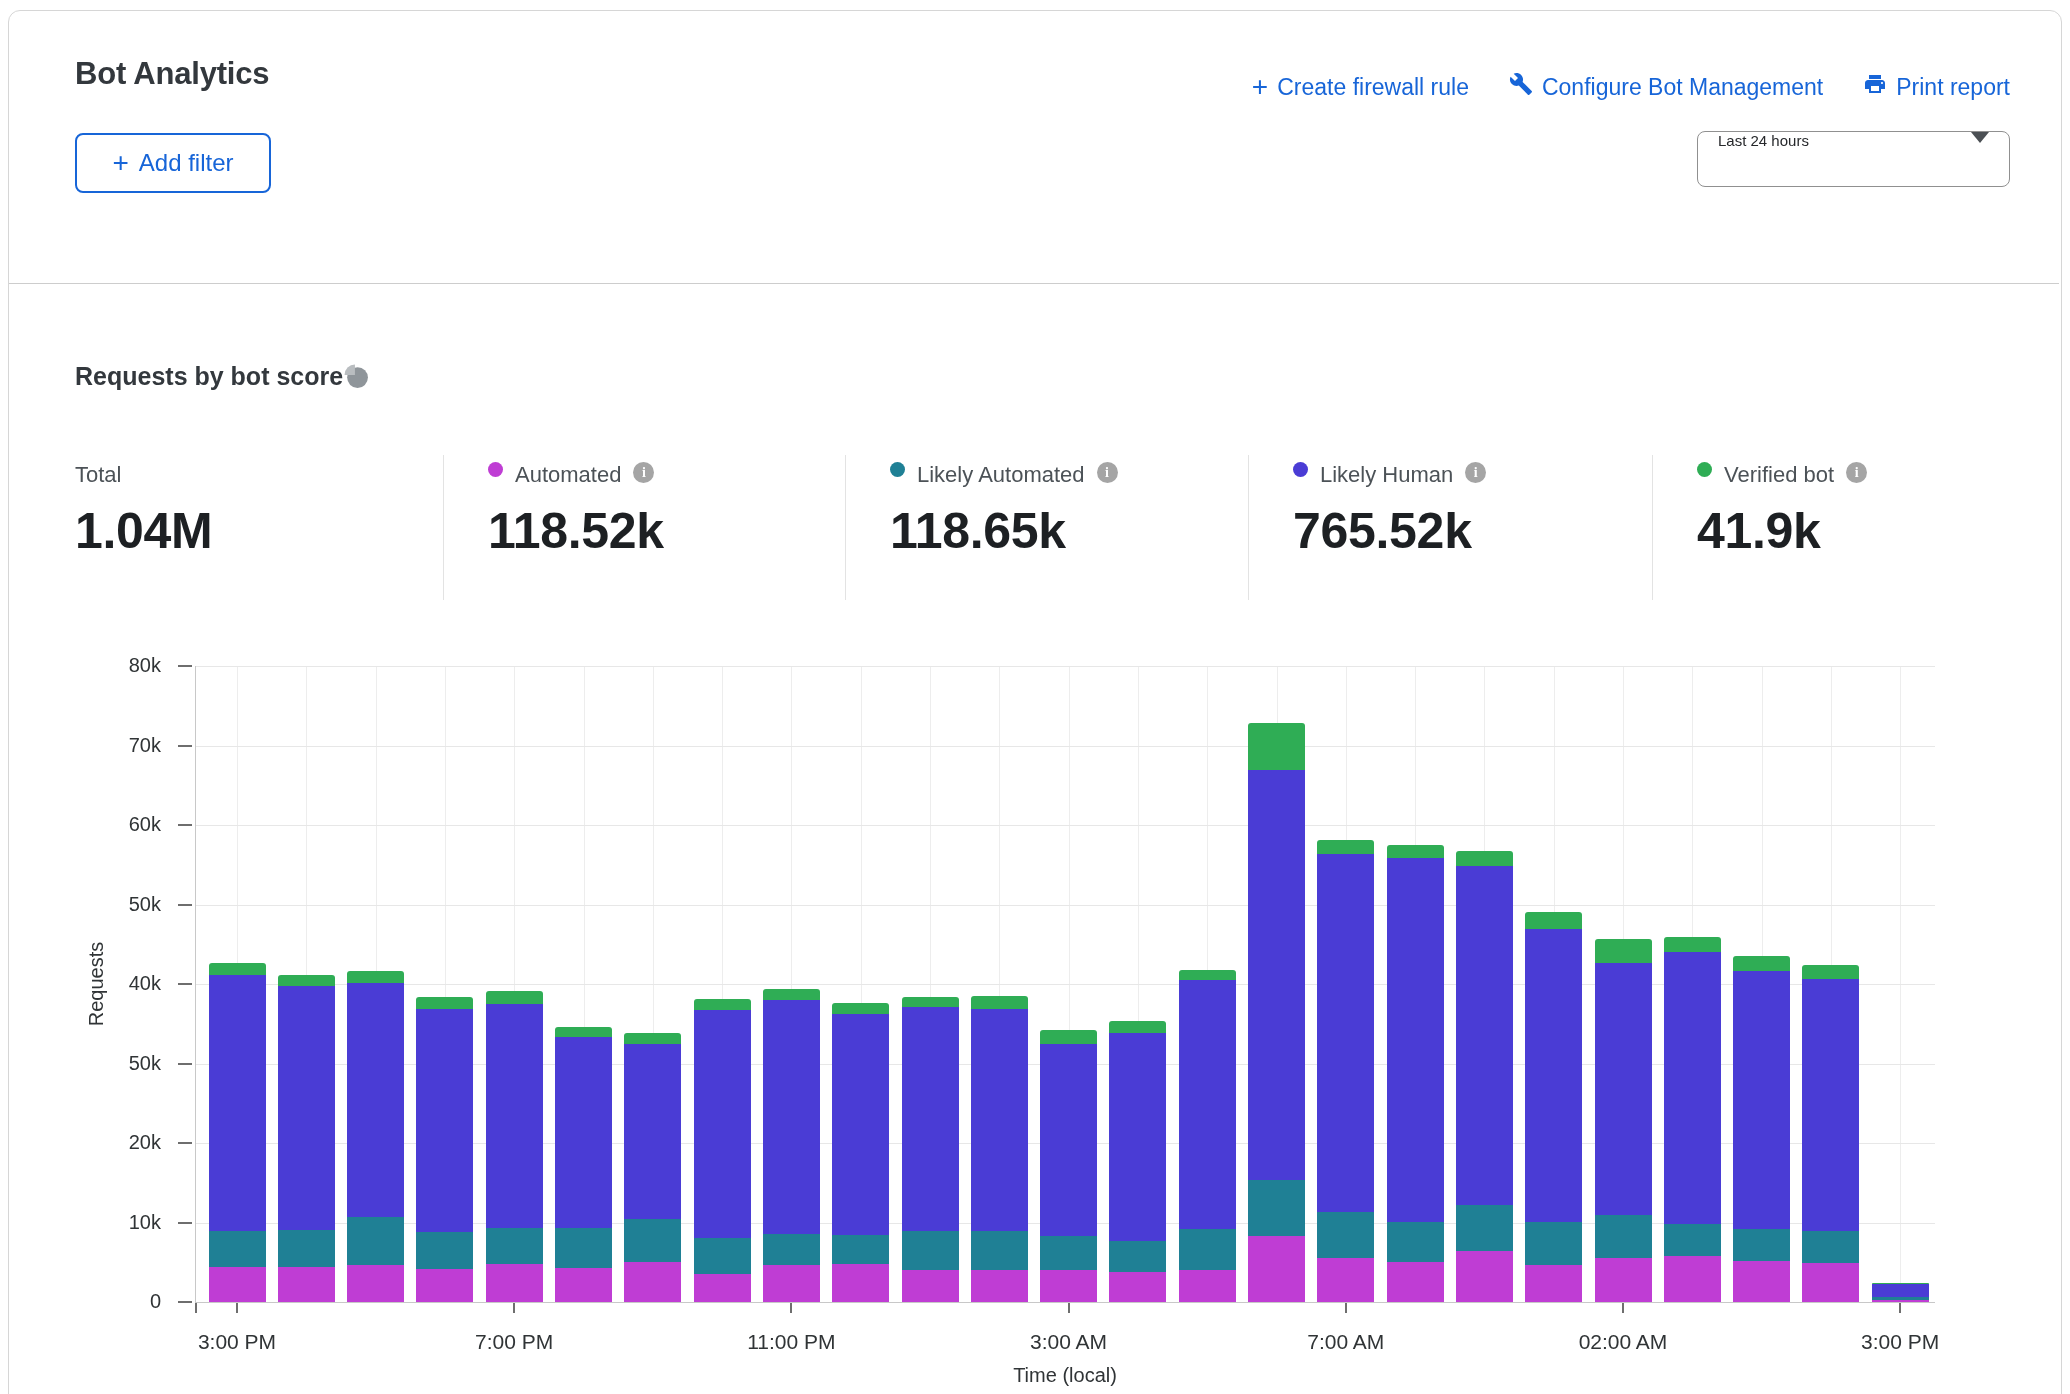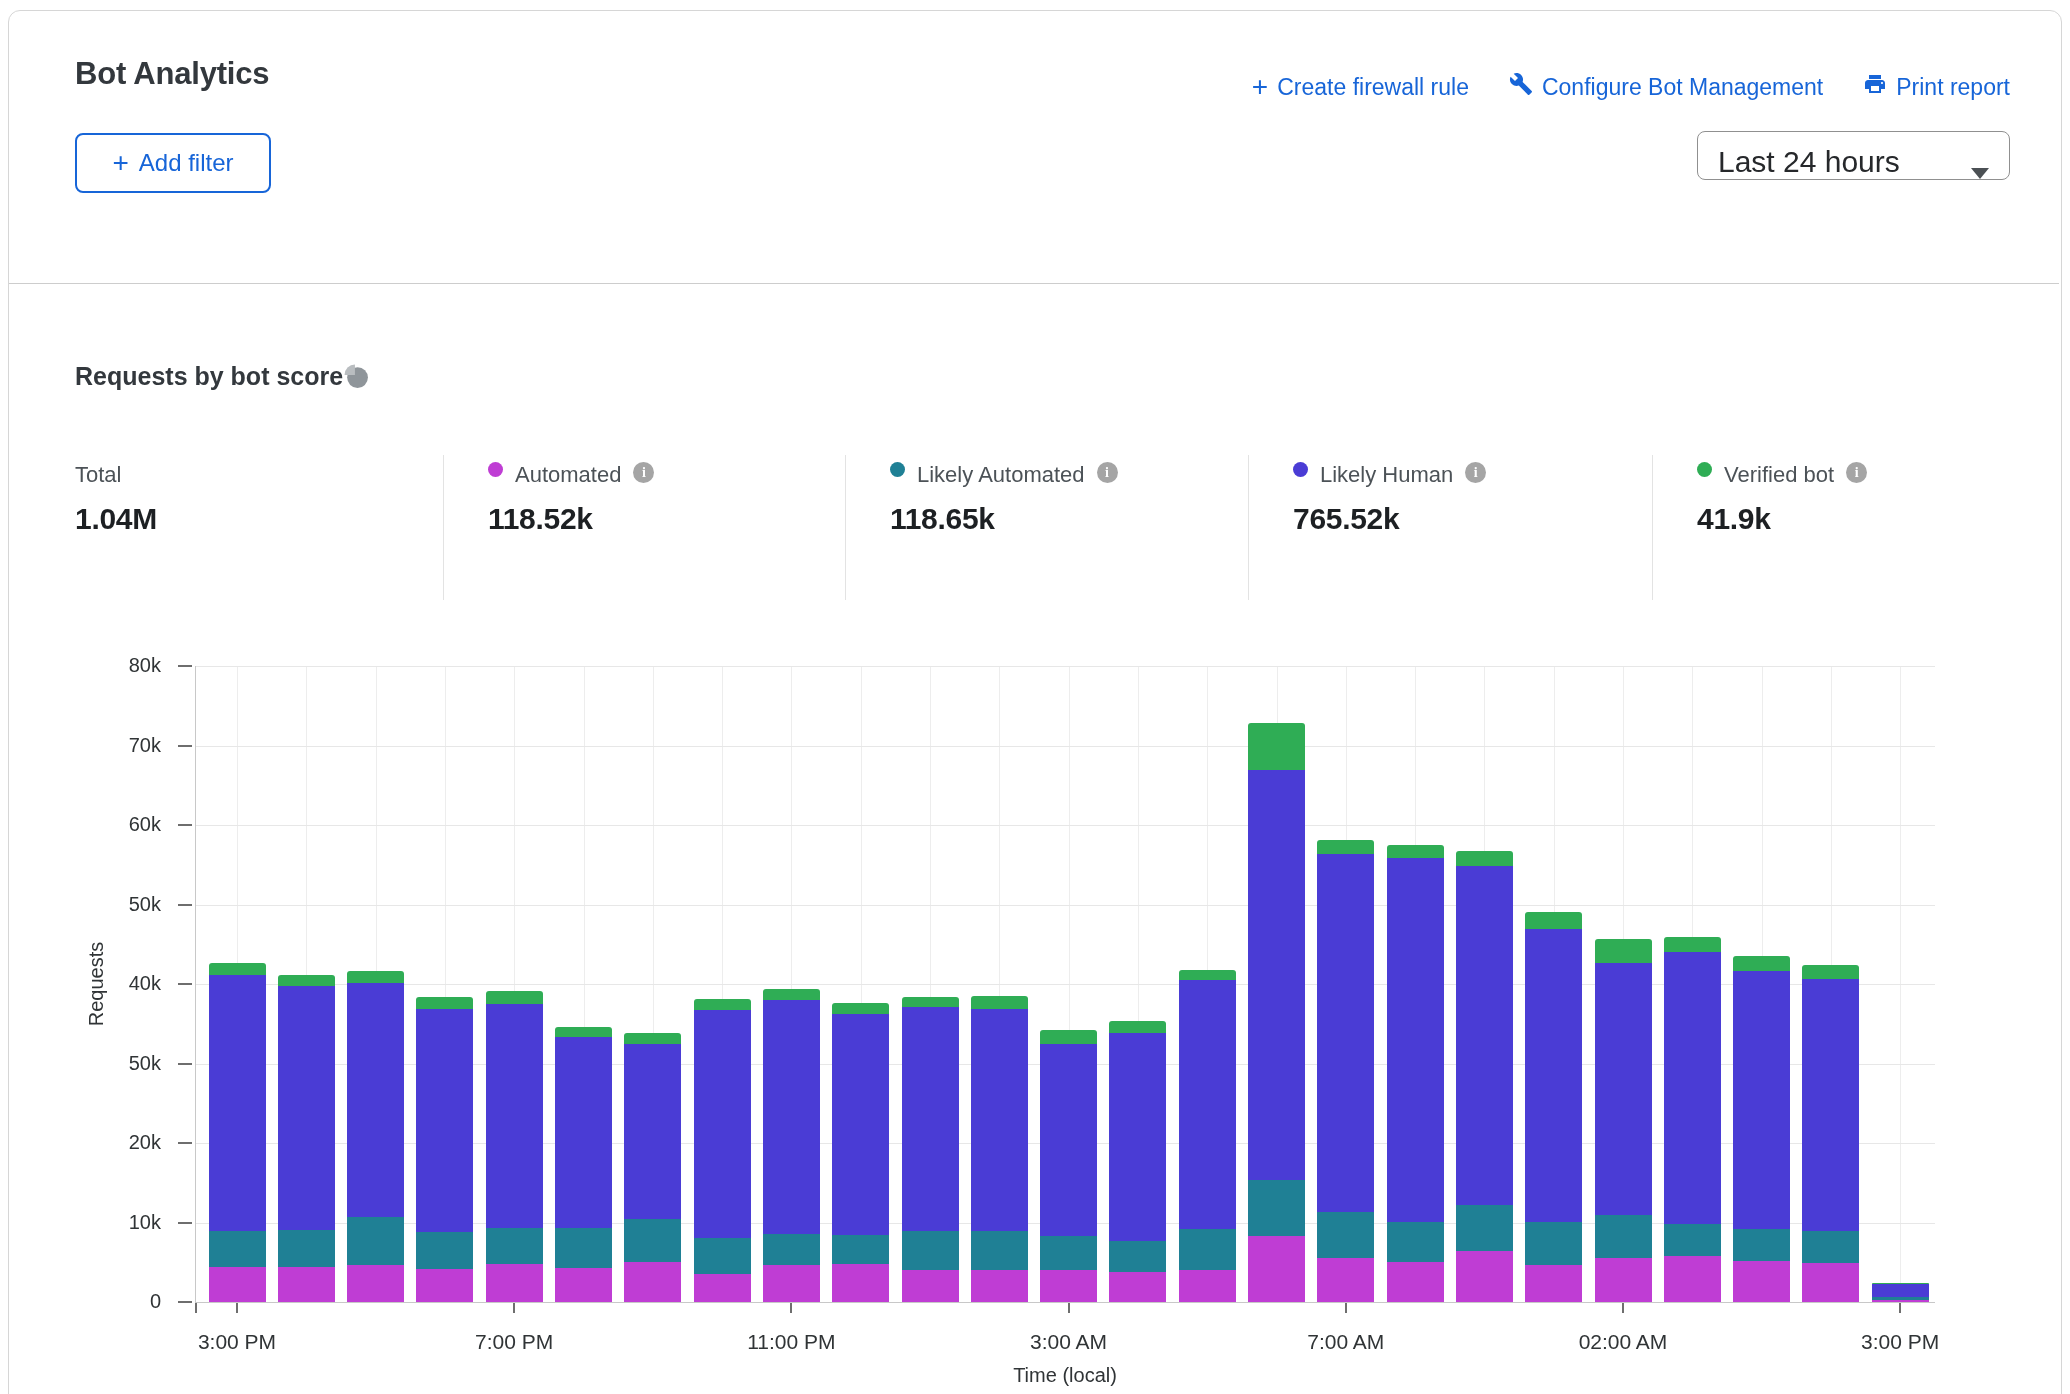--- a/index.html
+++ b/index.html
@@ -9,34 +9,34 @@
   #card{left:8px;top:10px;width:2052px;height:1420px;border:1px solid #d6d6d6;
         border-radius:12px 12px 0 0;background:#fff;}
   #page-title{left:75px;top:56px;font-size:31px;font-weight:700;color:#33383d;letter-spacing:-.2px;}
   #header-actions{top:72px;right:60px;display:flex;gap:40px;align-items:center;}
   .action{display:flex;align-items:center;gap:9px;color:#1765d8;font-size:23px;font-weight:500;cursor:pointer;}
   .action svg{width:24px;height:24px;fill:#1765d8;}
   .plus-glyph{font-size:28px;font-weight:500;line-height:20px;}
   #add-filter-btn{left:75px;top:133px;width:196px;height:60px;border:2px solid #1765d8;border-radius:8px;
         display:flex;align-items:center;justify-content:center;gap:10px;color:#1765d8;font-size:24px;
         background:#fff;cursor:pointer;box-sizing:border-box;}
-  #time-range{top:131px;right:60px;width:313px;height:49px;border:1.5px solid #909090;border-radius:8px;
-        box-sizing:border-box;display:flex;align-items:flex-end;padding:0 20px;font-size:30px;color:#26282b;cursor:pointer;}
+  #time-range{top:131px;right:60px;width:313px;height:56px;border:1.5px solid #909090;border-radius:8px;
+        box-sizing:border-box;display:flex;align-items:flex-start;padding:0 20px;font-size:15px;color:#26282b;cursor:pointer;}
   #time-range .caret{margin-left:auto;width:0;height:0;border-left:9px solid transparent;
         border-right:9px solid transparent;border-top:11px solid #4b5054;}
   #header-divider{left:9px;top:283px;width:2050px;height:1px;background:#cdcdcd;}
   #section-title-row{left:75px;top:362px;display:flex;align-items:center;}
   #section-title{font-size:25px;font-weight:700;color:#33383d;}
   .stat{top:462px;}
   .stat-label-row{display:flex;gap:12px;height:26px;}
   .stat-label{font-size:22px;color:#4c5257;}
   .dot{width:15px;height:15px;border-radius:50%;display:inline-block;}
   .info-icon{width:21px;height:21px;border-radius:50%;background:#a5a5a5;color:#fff;display:inline-flex;
         align-items:center;justify-content:center;font-size:14px;font-weight:700;font-family:"Liberation Serif",serif;}
-  .stat-value{font-size:30px;font-weight:650;color:#1d2023;margin-top:14px;letter-spacing:-.3px;}
+  .stat-value{font-size:50px;font-weight:650;color:#1d2023;margin-top:14px;letter-spacing:-.3px;}
   .stat-divider{top:455px;width:1px;height:145px;background:#e3e3e3;}
   #plot{left:195px;top:666px;width:1740px;height:636px;}
   .hgrid{position:absolute;left:0;width:100%;height:1px;background:#e7e7e7;}
   .vgrid{position:absolute;top:0;height:100%;width:1px;background:#ededed;}
   .axis-left{position:absolute;left:0;top:0;width:1px;height:100%;background:#c8c8c8;}
   .axis-bottom{position:absolute;left:0;bottom:-1px;width:100%;height:1px;background:#c8c8c8;}
   .ytick-mark{position:absolute;left:-17px;width:14px;height:2px;background:#6e6e6e;}
   .xtick-mark{position:absolute;bottom:-11px;width:2px;height:10px;background:#6e6e6e;}
   .ytick-label{position:absolute;left:-112px;width:78px;text-align:right;font-size:20px;color:#303436;}
   .xtick-label{position:absolute;width:170px;text-align:center;font-size:21px;color:#303436;top:664px;}

